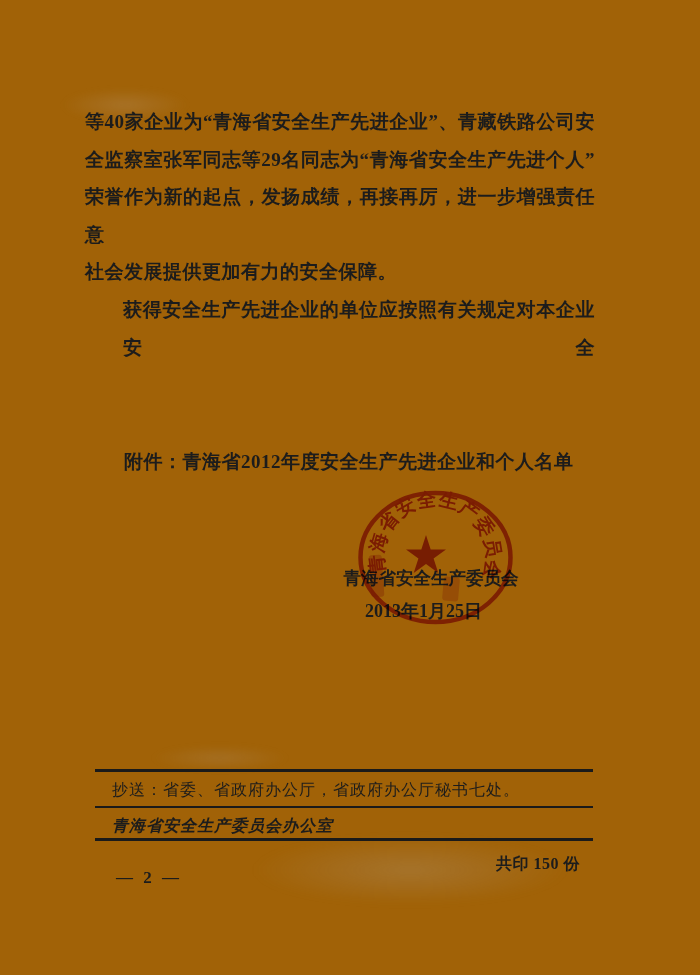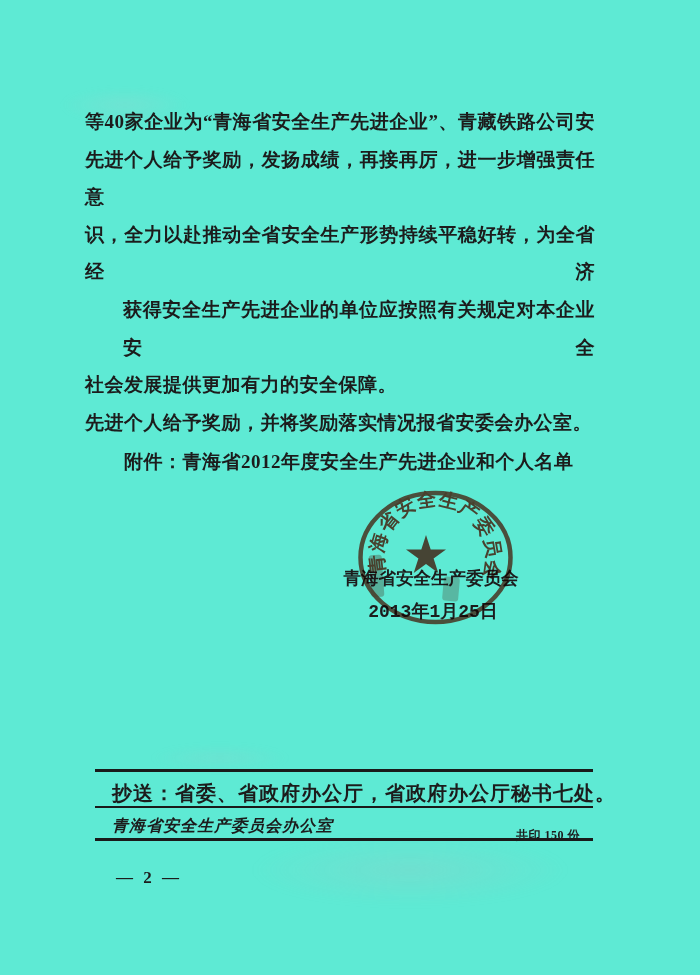--- a/index.html
+++ b/index.html
@@ -1,18 +1,18 @@
 <!DOCTYPE html>
 <html><head>
 <meta charset="utf-8">
 <style>
   html,body{margin:0;padding:0;background:#e8e8e8;}
   .page{
     position:relative;width:700px;height:975px;margin:0 auto;
-    background:#5eead4;overflow:hidden;
+    background:#a16207;overflow:hidden;
     font-family:"Liberation Serif","DejaVu Serif",serif;
     color:#1c1c1c;
   }
   
   .smudge{position:absolute;border-radius:50%;pointer-events:none;}
   .sm1{left:250px;top:835px;width:320px;height:70px;
        background:radial-gradient(ellipse,rgba(185,185,192,.20),rgba(185,185,192,0) 70%);filter:blur(4px);}
   .sm2{left:60px;top:88px;width:130px;height:34px;
        background:radial-gradient(ellipse,rgba(205,200,205,.16),rgba(205,200,205,0) 70%);filter:blur(3px);}
   .sm3{left:150px;top:745px;width:140px;height:26px;
@@ -32,70 +32,69 @@
     position:absolute;left:124px;top:449px;
     font-size:19px;font-weight:600;letter-spacing:.5px;white-space:nowrap;
   }
 
   .sig-org{
     position:absolute;left:341px;top:566px;width:180px;
     font-size:17.5px;font-weight:600;white-space:nowrap;text-align:center;
   }
   .sig-date{
     position:absolute;left:365px;top:599px;width:136px;
-    font-size:18px;font-weight:600;white-space:nowrap;text-align:center;font-family:Liberation Mono, monospace;
+    font-size:18px;font-weight:600;white-space:nowrap;
   }
 
   .stamp{
     position:absolute;left:350px;top:485px;width:175px;height:150px;
     mix-blend-mode:multiply;opacity:.92;
   }
 
   
   .rule{position:absolute;left:95px;width:498px;background:#1a1a1a;}
   .rule-top{top:769px;height:3px;}
   .rule-mid{top:806px;height:1.5px;}
   .rule-bot{top:838px;height:3px;}
   .cc-line{
     position:absolute;left:112px;top:780px;
-    font-size:20px;font-weight:700;letter-spacing:1px;white-space:nowrap;
+    font-size:16px;font-weight:400;letter-spacing:1px;white-space:nowrap;
   }
   .issuer{
     position:absolute;left:112px;top:816px;
     font-size:16px;font-weight:600;letter-spacing:1px;white-space:nowrap;font-style:italic;
   }
   .print-date{
     position:absolute;right:122px;top:816px;
     font-size:16px;font-weight:600;letter-spacing:.5px;white-space:nowrap;
   }
   .copies{
-    position:absolute;right:120px;top:827px;
-    font-size:12px;font-weight:600;letter-spacing:.5px;white-space:nowrap;
+    position:absolute;right:120px;top:854px;
+    font-size:16px;font-weight:600;letter-spacing:.5px;white-space:nowrap;
   }
   .page-num{
     position:absolute;left:116px;top:868px;
     font-size:17px;font-weight:700;letter-spacing:3px;white-space:nowrap;
   }
 </style>
 </head>
 <body>
 
 <div class="page">
 
   <div class="smudge sm1"></div>
   <div class="smudge sm2"></div>
   <div class="smudge sm3"></div>
 
   <div class="body-text">
     <div class="bl fill">等40家企业为“青海省安全生产先进企业”、青藏铁路公司安</div>
-    <div class="bl fill">先进个人给予奖励，发扬成绩，再接再厉，进一步增强责任意</div>
-    <div class="bl fill">识，全力以赴推动全省安全生产形势持续平稳好转，为全省经济</div>
+    <div class="bl fill">全监察室张军同志等29名同志为“青海省安全生产先进个人”</div>
+    <div class="bl fill">荣誉作为新的起点，发扬成绩，再接再厉，进一步增强责任意</div>
+    <div class="bl">社会发展提供更加有力的安全保障。</div>
     <div class="bl fill indent">获得安全生产先进企业的单位应按照有关规定对本企业安全</div>
-    <div class="bl">社会发展提供更加有力的安全保障。</div>
-    <div class="bl">先进个人给予奖励，并将奖励落实情况报省安委会办公室。</div>
   </div>
 
   <div class="attachment">附件：青海省2012年度安全生产先进企业和个人名单</div>
 
   <div class="sig-org">青海省安全生产委员会</div>
   <div class="sig-date">2013年1月25日</div>
 
   <svg class="stamp" viewBox="0 0 175 150" xmlns="http://www.w3.org/2000/svg">
     <ellipse cx="85.5" cy="72.5" rx="75" ry="64.5" fill="none" stroke="#bd3726" stroke-width="4.5" opacity="0.92"></ellipse>
     <polygon points="76,50 80.7,64.5 96,64.5 83.6,73.5 88.3,88 76,79 63.7,88 68.4,73.5 56,64.5 71.3,64.5" fill="#b42f22" opacity="0.95"></polygon>

